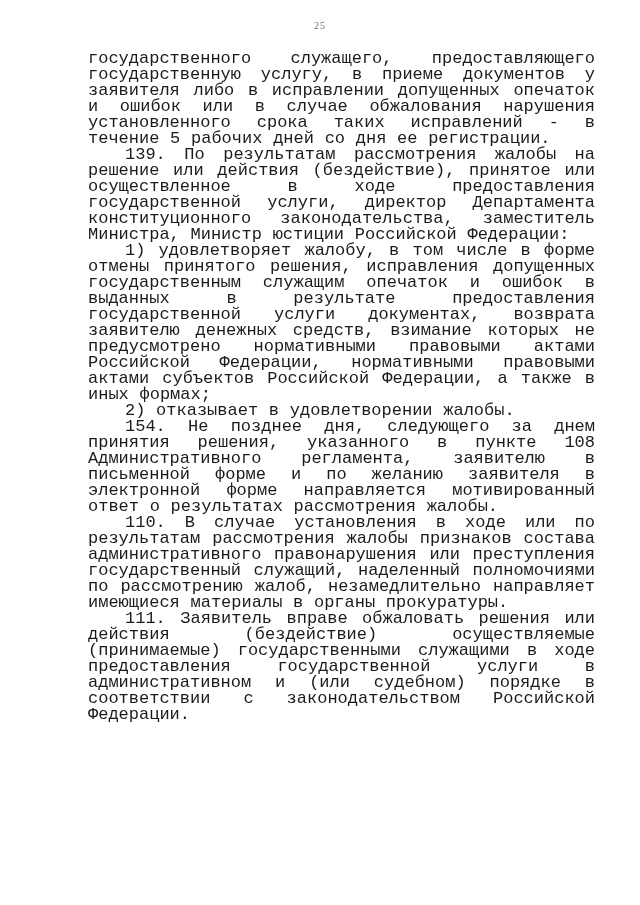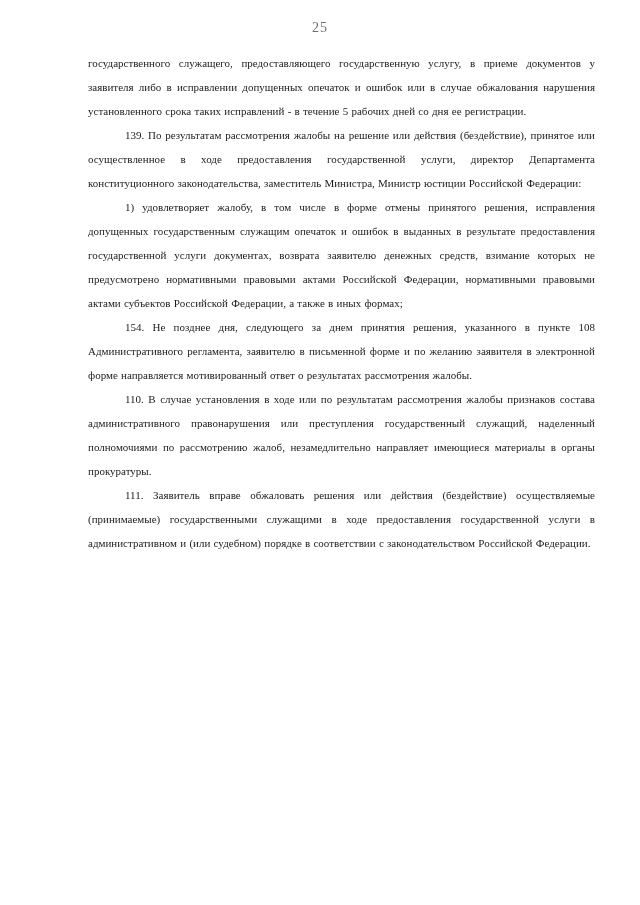--- a/index.html
+++ b/index.html
@@ -14,32 +14,33 @@
     background: var(--page-bg, #ffffff);
     font-family: "Liberation Serif", "DejaVu Serif", serif;
     overflow: hidden;
   }
   .page-number {
     position: absolute;
     top: 20px;
     left: 0;
     width: 100%;
     text-align: center;
-    font-size: 14px;
+    font-size: 10px;
     color: var(--pagenum-color, #6e6e6e);
     letter-spacing: 1px;
   }
   .text-block {
     position: absolute;
     top: 51px;
     left: 88px;
     width: 507px;
     color: var(--ink-color, #1b1b1b);
-    font-size: 11px;
-    line-height: 24px;
+    font-size: 17px;
+    line-height: 16px;
+    font-family: Liberation Mono, monospace;
   }
   .para {
     margin: 0;
     text-align: justify;
     text-indent: 37px;
     word-spacing: 0.5px;
   }
   .para.no-indent {
     text-indent: 0;
   }
@@ -48,18 +49,19 @@
 <body>
 
 <div class="page">
 
   <div class="page-number">25</div>
 
   <div class="text-block">
     <p class="para no-indent">государственного служащего, предоставляющего государственную услугу, в приеме документов у заявителя либо в исправлении допущенных опечаток и ошибок или в случае обжалования нарушения установленного срока таких исправлений - в течение 5 рабочих дней со дня ее регистрации.</p>
     <p class="para">139. По результатам рассмотрения жалобы на решение или действия (бездействие), принятое или осуществленное в ходе предоставления государственной услуги, директор Департамента конституционного законодательства, заместитель Министра, Министр юстиции Российской Федерации:</p>
     <p class="para">1) удовлетворяет жалобу, в том числе в форме отмены принятого решения, исправления допущенных государственным служащим опечаток и ошибок в выданных в результате предоставления государственной услуги документах, возврата заявителю денежных средств, взимание которых не предусмотрено нормативными правовыми актами Российской Федерации, нормативными правовыми актами субъектов Российской Федерации, а также в иных формах;</p>
+    <p class="para">2) отказывает в удовлетворении жалобы.</p>
     <p class="para">154. Не позднее дня, следующего за днем принятия решения, указанного в пункте 108 Административного регламента, заявителю в письменной форме и по желанию заявителя в электронной форме направляется мотивированный ответ о результатах рассмотрения жалобы.</p>
     <p class="para">110. В случае установления в ходе или по результатам рассмотрения жалобы признаков состава административного правонарушения или преступления государственный служащий, наделенный полномочиями по рассмотрению жалоб, незамедлительно направляет имеющиеся материалы в органы прокуратуры.</p>
     <p class="para">111. Заявитель вправе обжаловать решения или действия (бездействие) осуществляемые (принимаемые) государственными служащими в ходе предоставления государственной услуги в административном и (или судебном) порядке в соответствии с законодательством Российской Федерации.</p>
   </div>
 
 </div>
 
 </body></html>

